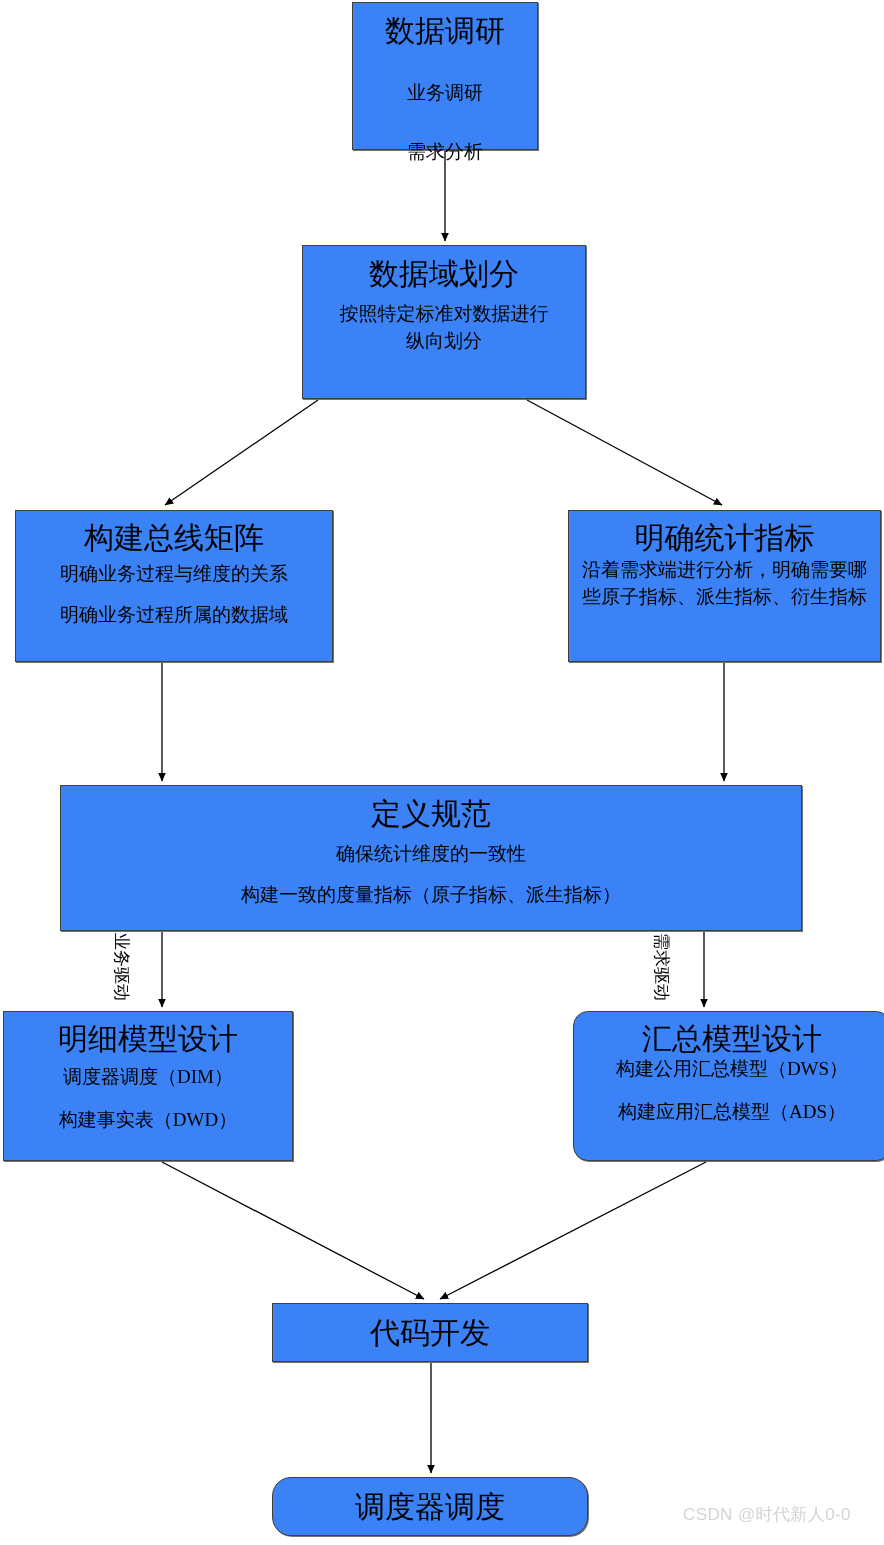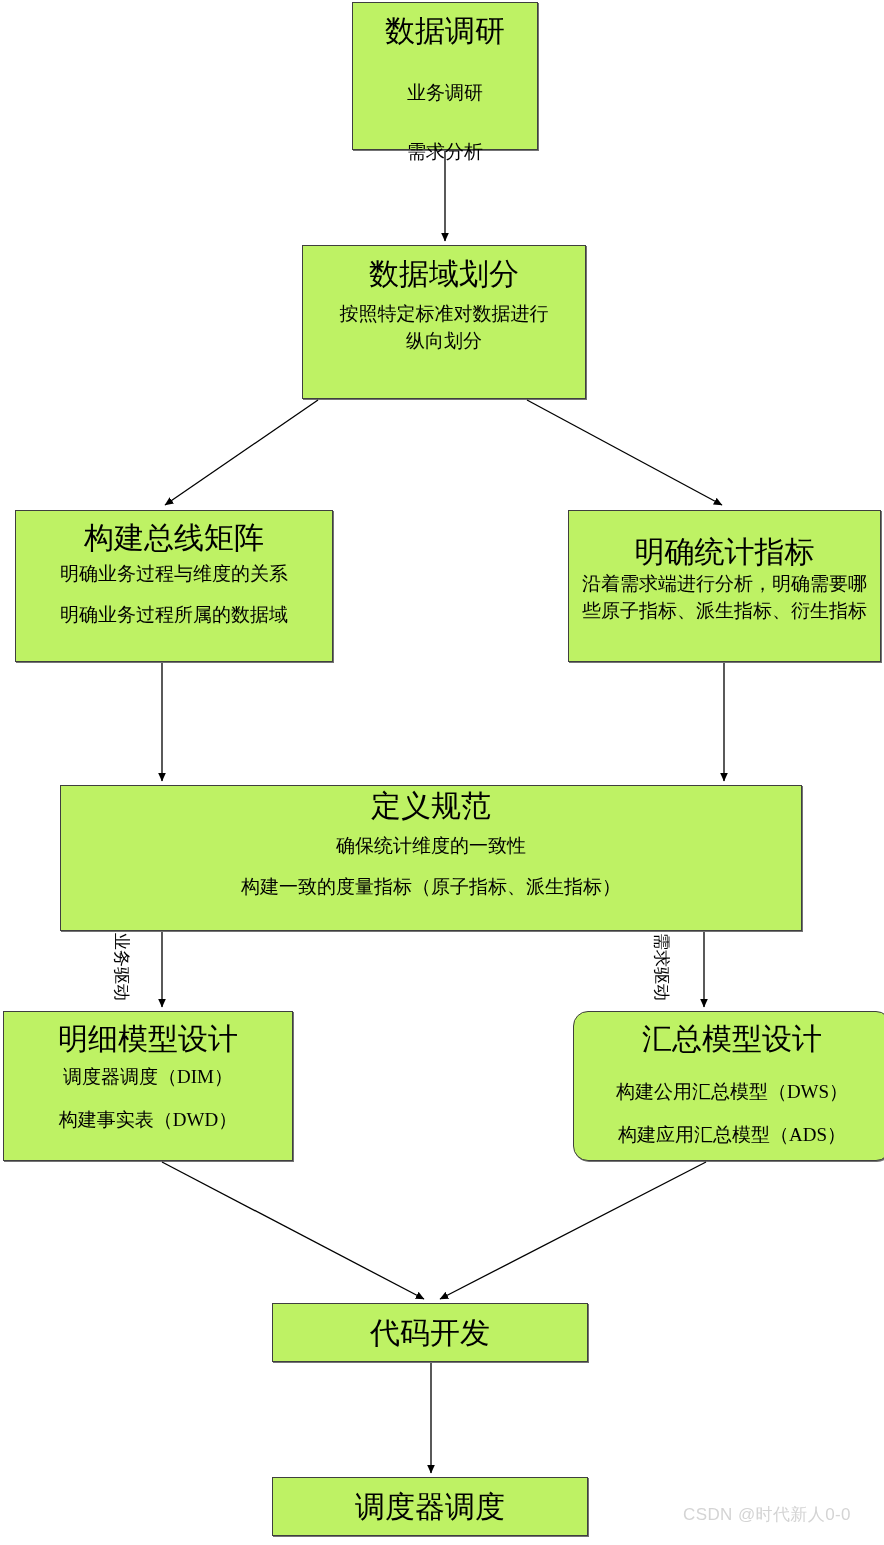--- a/index.html
+++ b/index.html
@@ -22,21 +22,21 @@
     position: absolute;
     left: 0;
     top: 0;
     width: 884px;
     height: 1545px;
     pointer-events: none;
   }
   .node {
     position: absolute;
     box-sizing: border-box;
-    background: #bef264;
+    background: #3b82f6;
     border: 1px solid #3f3f3f;
     box-shadow: 1px 1px 0 rgba(0,0,0,0.55);
     display: flex;
     flex-direction: column;
     align-items: center;
     justify-content: flex-start;
     text-align: center;
     color: #000000;
     z-index: 2;
   }
@@ -57,37 +57,37 @@
   #n-research      { left: 352px; top: 2px;    width: 186px; height: 148px; padding-top: 10px; }
   #n-research .sub { margin-top: 32px; }
 
   #n-domain        { left: 302px; top: 245px;  width: 284px; height: 154px; padding-top: 10px; }
   #n-domain .sub   { margin-top: 10px; width: 215px; }
 
   #n-bus           { left: 15px;   top: 510px;  width: 318px; height: 152px; padding-top: 9px; }
   #n-bus .sub      { margin-top: 6px; }
   #n-bus .sub + .sub { margin-top: 14px; }
 
-  #n-metric        { left: 568px; top: 510px;  width: 313px; height: 152px; padding-top: 23px; }
+  #n-metric        { left: 568px; top: 510px;  width: 313px; height: 152px; padding-top: 9px; }
   #n-metric .sub   { margin-top: 2px; width: 300px; }
 
-  #n-spec          { left: 60px;  top: 785px;  width: 742px; height: 146px; padding-top: 2px; align-items: center; }
+  #n-spec          { left: 60px;  top: 785px;  width: 742px; height: 146px; padding-top: 10px; align-items: center; }
   #n-spec .sub     { margin-top: 10px; }
   #n-spec .sub + .sub { margin-top: 14px; }
 
   #n-detail        { left: 3px;   top: 1011px; width: 290px; height: 150px; padding-top: 9px; }
   #n-detail .sub   { margin-top: 8px; }
   #n-detail .sub + .sub { margin-top: 16px; }
 
   #n-summary       { left: 573px; top: 1011px; width: 318px; height: 150px; padding-top: 9px; border-radius: 15px; }
-  #n-summary .sub  { margin-top: 23px; }
+  #n-summary .sub  { margin-top: 0; }
   #n-summary .sub + .sub { margin-top: 16px; }
 
   #n-code          { left: 272px; top: 1303px; width: 316px; height: 59px; justify-content: center; padding-top: 0; }
-  #n-sched         { left: 272px; top: 1477px; width: 316px; height: 59px; justify-content: center; padding-top: 0; }
+  #n-sched         { left: 272px; top: 1477px; width: 316px; height: 59px; justify-content: center; padding-top: 0; border-radius: 19px; }
 
   
   .edge-label {
     position: absolute;
     font-size: 17px;
     color: #000000;
     white-space: nowrap;
     transform-origin: left top;
     z-index: 3;
   }

